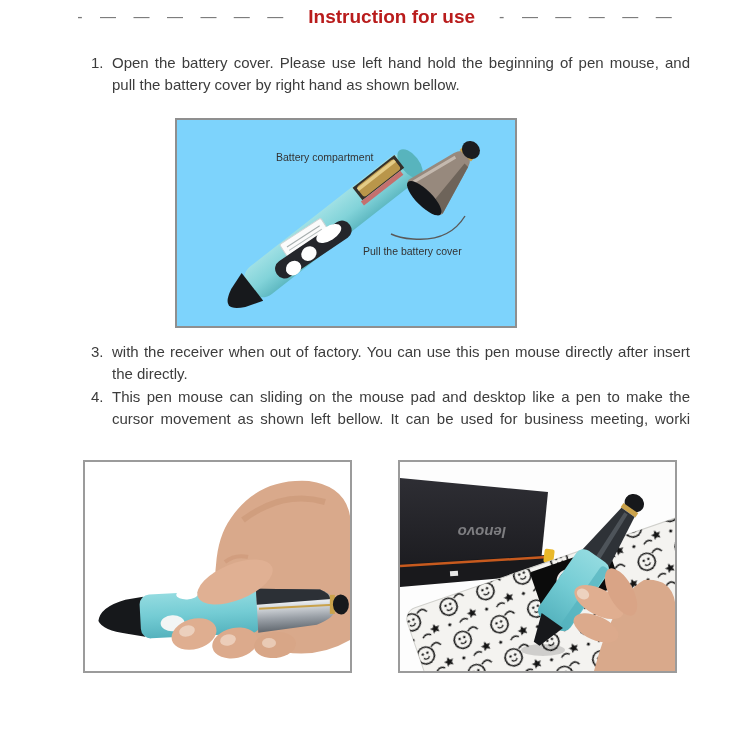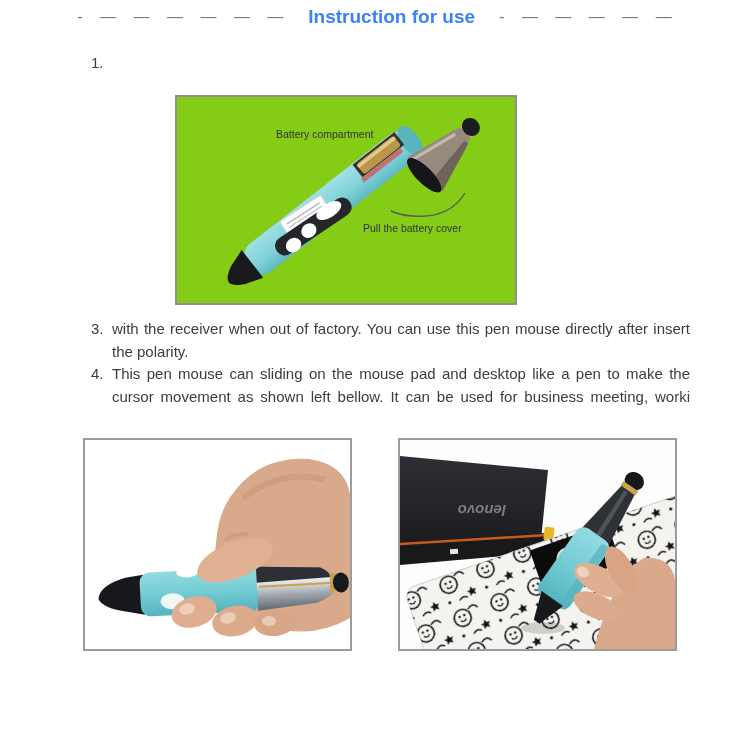--- a/index.html
+++ b/index.html
@@ -3,52 +3,54 @@
 <meta charset="utf-8">
 <style>
   * { margin:0; padding:0; box-sizing:border-box; }
   html,body { width:750px; height:750px; background:#ffffff; overflow:hidden;
     font-family:"Liberation Sans", sans-serif; color:#3a3a3a; }
 
   .header { display:flex; align-items:center; justify-content:center;
     padding-top:7px; height:26px; }
   .deco { color:#7a7a7a; font-size:16px; word-spacing:11px; white-space:pre;
     letter-spacing:1px; }
-  .title { font-size:19px; font-weight:bold; color:#3b82f6; margin:0 24px; }
+  .title { font-size:19px; font-weight:bold; color:#b91c1c; margin:0 24px; }
 
   .steps { margin-top:26px; }
   .step { display:flex; margin-left:91px; width:599px; font-size:15px;
     line-height:22.4px; color:#3c3c3c; }
   .step .num { width:21px; flex:none; }
   .step .txt { width:578px; }
   .jline { text-align:justify; text-align-last:justify; }
   .lline { text-align:left; }
 
   .figure-box { margin:21px 0 13px 175px; width:342px; height:210px;
-    border:2px solid #8f8f8f; background:#84cc16; position:relative; }
+    border:2px solid #8f8f8f; background:#7dd3fc; position:relative; }
 
   .photos { display:flex; margin:30px 0 0 83px; gap:46px; }
   .photo { border:2px solid #9b9b9b; background:#fff; font-size:0; }
 
   svg text { font-family:"Liberation Sans", sans-serif; }
 </style>
 </head>
 <body>
 
 <div class="header">
   <span class="deco">- — — — — — —</span>
   <span class="title">Instruction for use</span>
   <span class="deco">- — — — — —</span>
 </div>
 
 <div class="steps">
 
   <div class="step">
     <div class="num">1.</div>
     <div class="txt">
+      <div class="jline">Open the battery cover. Please use left hand hold the beginning of pen mouse, and</div>
+      <div class="lline">pull the battery cover by right hand as shown bellow.</div>
     </div>
   </div>
 
   <div class="figure-box">
     <svg width="338" height="206" viewBox="0 0 338 206">
       <defs>
         <linearGradient id="tealShade" x1="0" y1="0" x2="0" y2="1">
           <stop offset="0" stop-color="#9fe0e4"></stop>
           <stop offset="0.55" stop-color="#82d3d9"></stop>
           <stop offset="1" stop-color="#5fb9c2"></stop>
@@ -96,21 +98,21 @@
       <text x="99" y="41" font-size="10.5" fill="#333333">Battery compartment</text>
       <text x="186" y="135" font-size="10.5" fill="#333333">Pull the battery cover</text>
     </svg>
   </div>
 
 
   <div class="step">
     <div class="num">3.</div>
     <div class="txt">
       <div class="jline">with the receiver when out of factory. You can use this pen mouse directly after insert</div>
-      <div class="lline">the polarity.</div>
+      <div class="lline">the directly.</div>
     </div>
   </div>
 
   <div class="step">
     <div class="num">4.</div>
     <div class="txt">
       <div class="jline">This pen mouse can sliding on the mouse pad and desktop like a pen to make the</div>
       <div class="jline">cursor movement as shown left bellow. It can be used for business meeting, worki</div>
     </div>
   </div>

